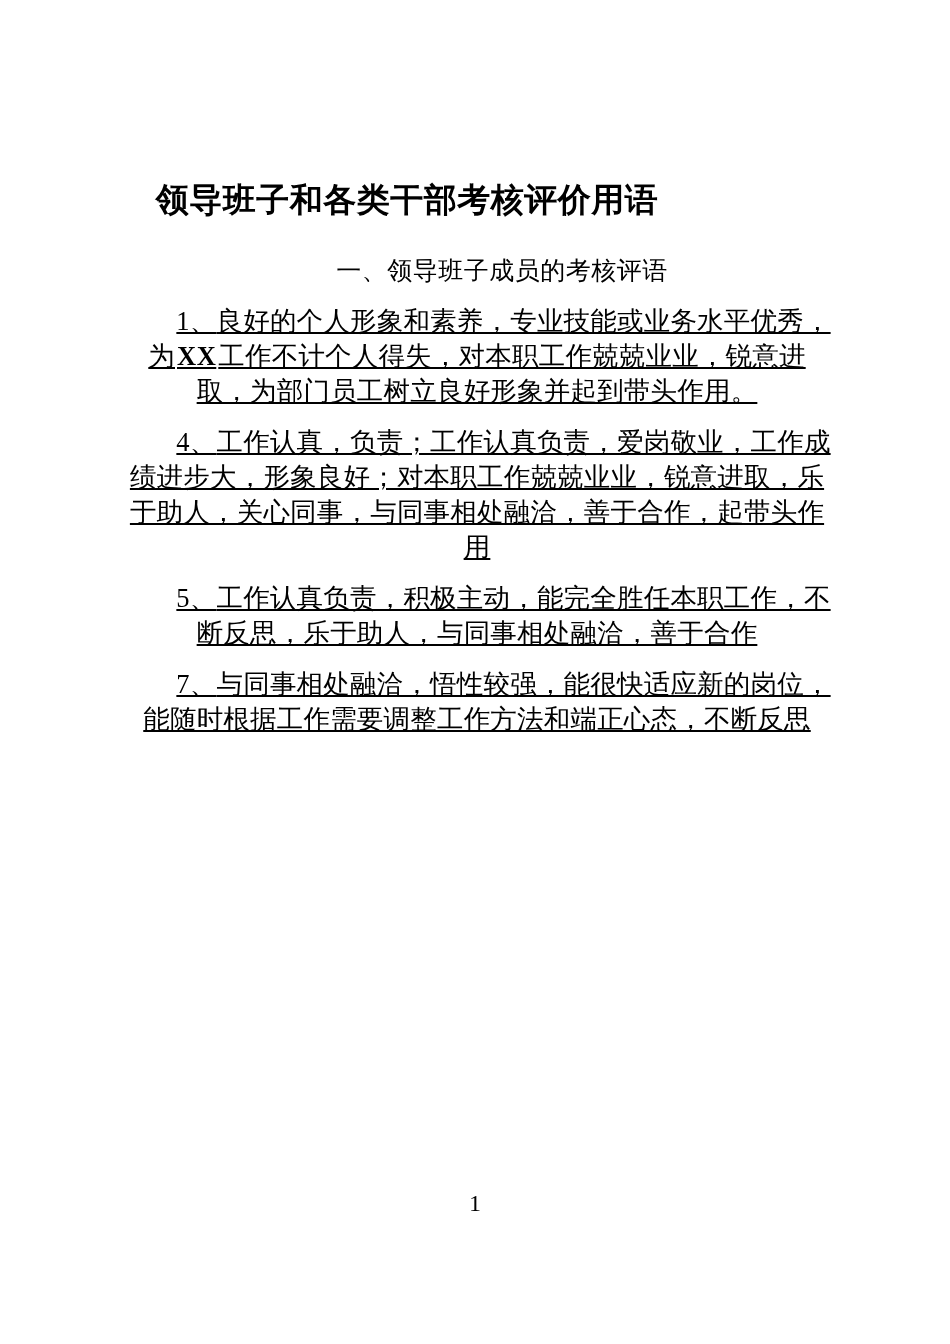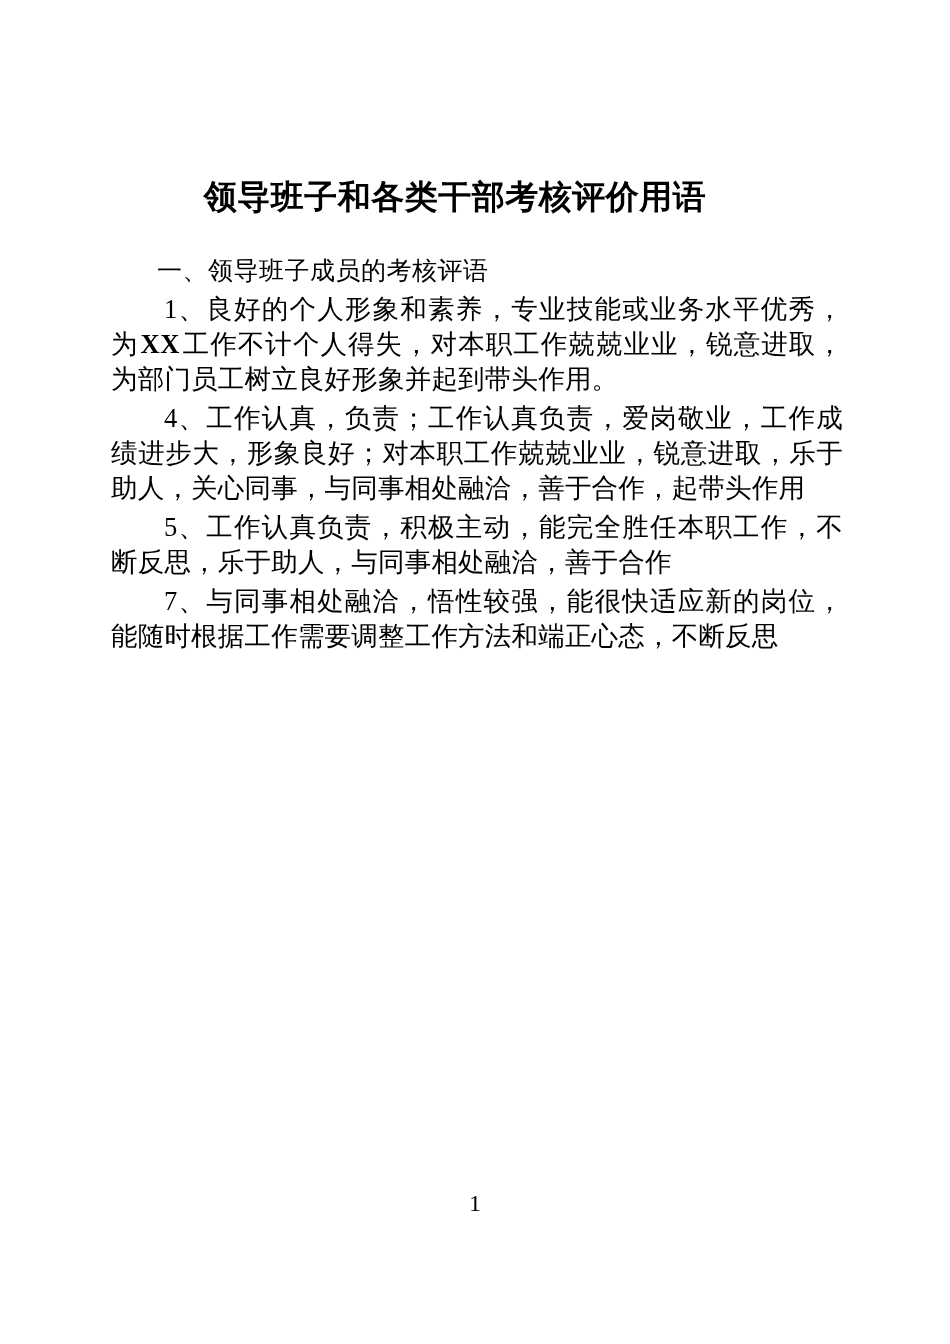--- a/index.html
+++ b/index.html
@@ -24,27 +24,26 @@
     height: 1344px;
     box-sizing: border-box;
   }
 
   .doc-title {
     position: absolute;
     left: 0;
     top: 157px;
     width: 814px;
     text-align: center;
-    font-family: Liberation Mono, monospace;
+    font-family: Liberation Serif, serif;
     font-weight: 700;
     font-size: 33px;
     line-height: 42px;
     letter-spacing: 0.5px;
     white-space: nowrap;
-    padding-left: 48px;
   }
 
   .body-block {
     position: absolute;
     left: 107px;
     top: 252px;
     width: 740px;
   }
 
   .section-heading {
@@ -57,27 +56,29 @@
     margin: 0 0 0 0;
   }
 
   .para {
     font-family: "Liberation Serif", "DejaVu Serif", serif;
     font-size: 26.5px;
     line-height: 35px;
     text-align: justify;
     text-justify: inter-character;
     text-indent: 53px;
-    margin: 4px;
+    margin: 16px;
     letter-spacing: 0.2px;
+    text-decoration: underline;
   }
 
   
   .para, .section-heading {
     font-synthesis: none;
+    text-align: center;
   }
 
   .para .lat {
     font-family: "Liberation Serif", "DejaVu Serif", serif;
     font-weight: 700;
     letter-spacing: 0.5px;
     padding: 0 2px;
   }
 
   .para .num {

